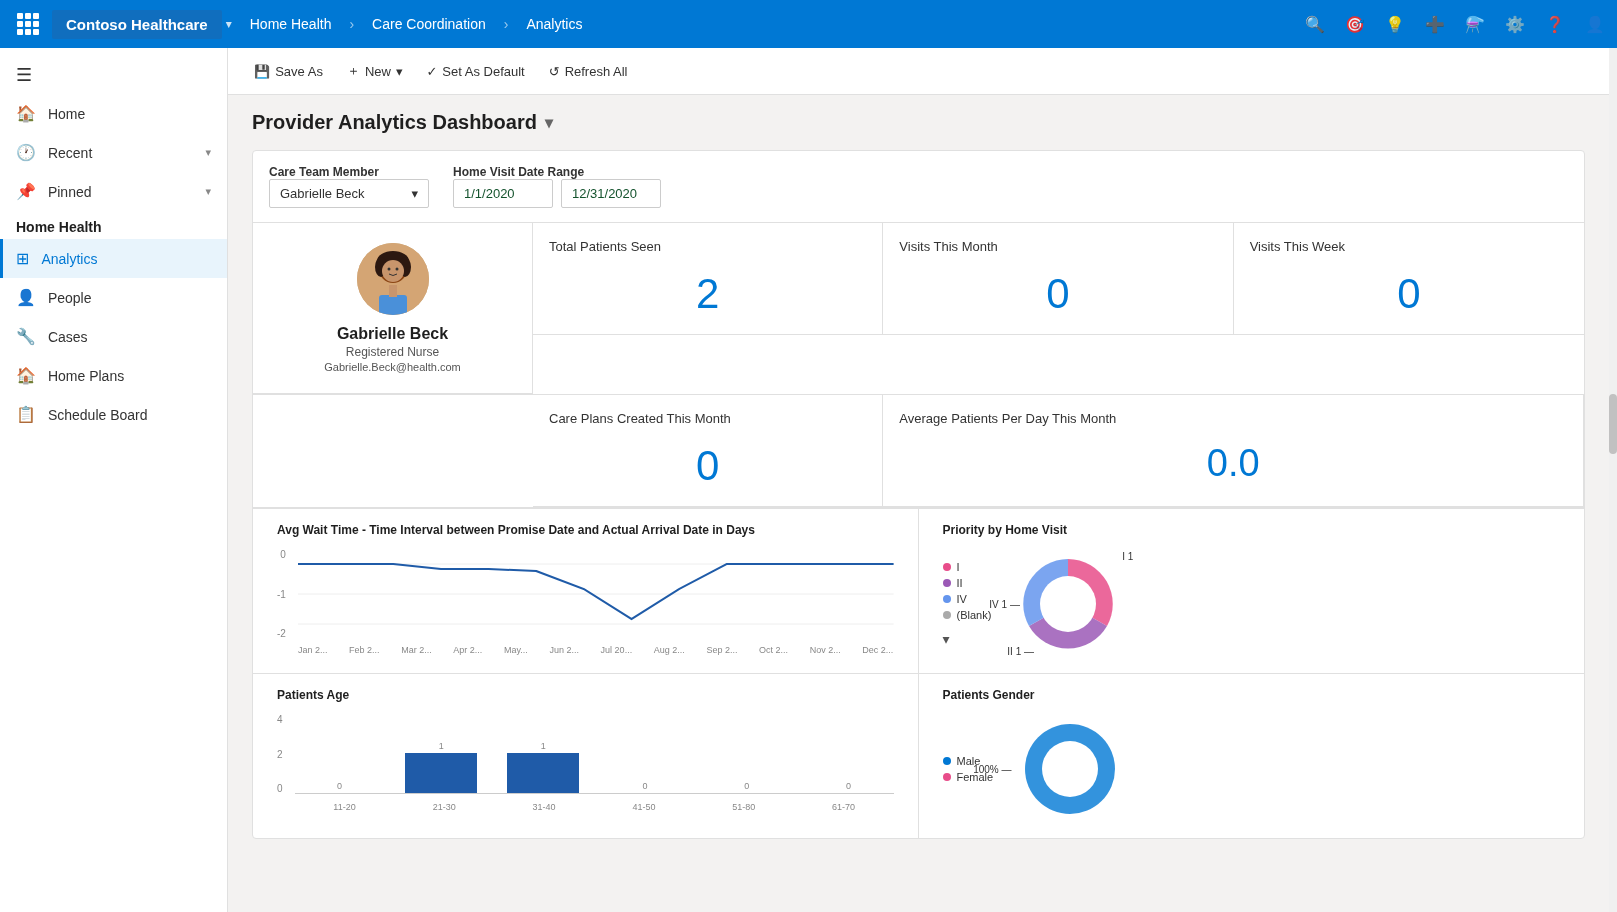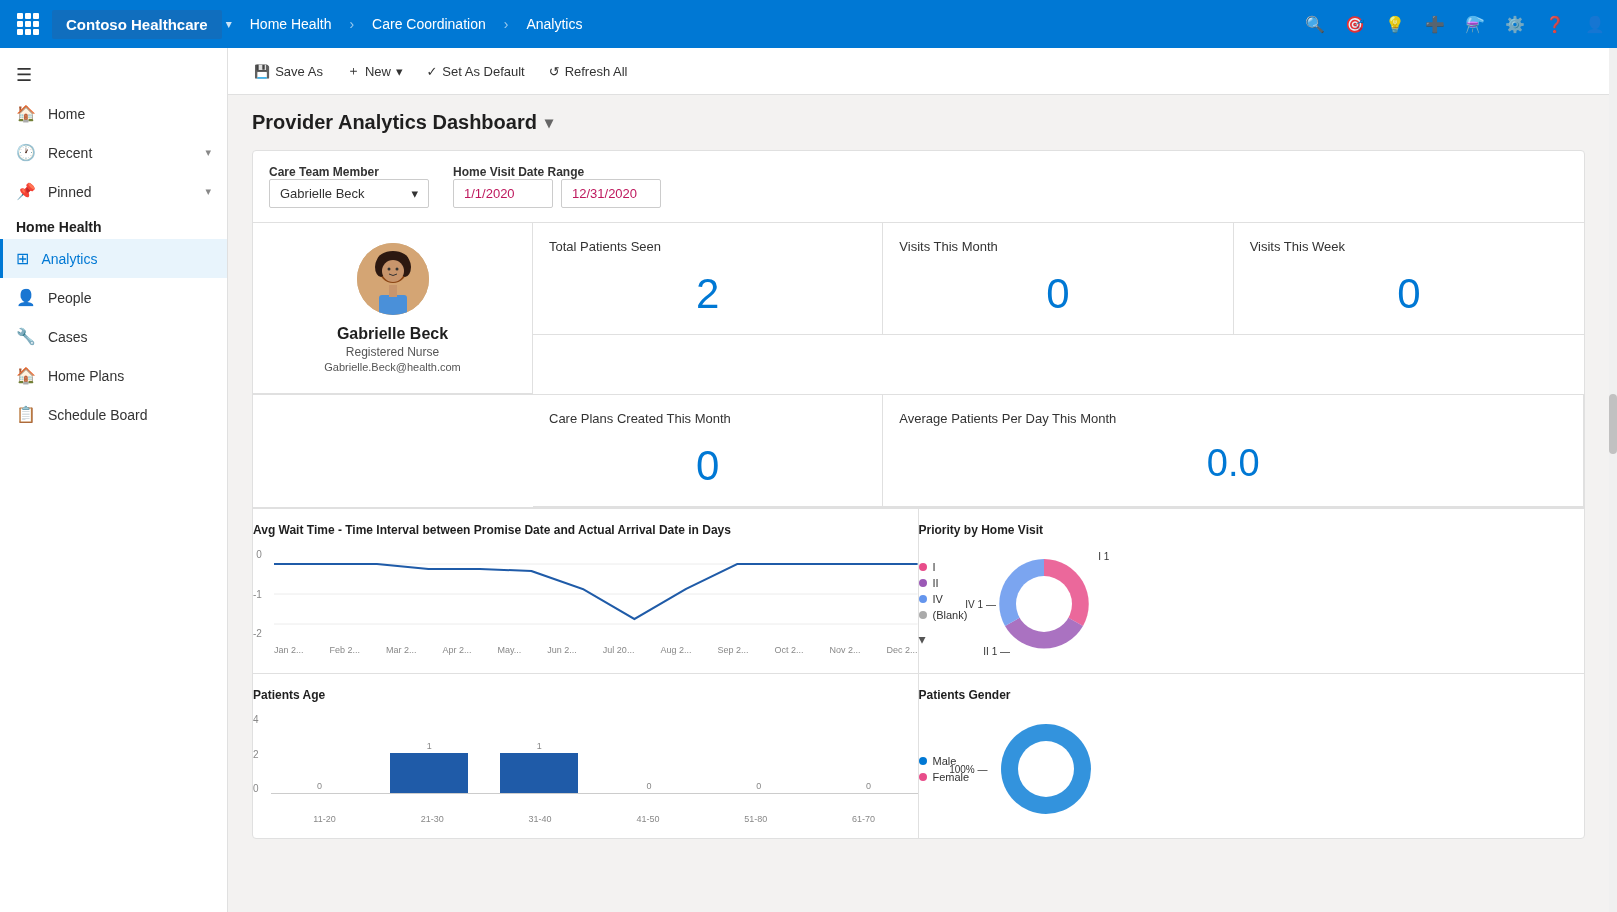--- a/index.html
+++ b/index.html
@@ -140,21 +140,21 @@
       border: 1px solid #ccc; border-radius: 2px;
       padding: 6px 10px;
       font-size: 13px; color: #333;
       min-width: 160px;
       cursor: pointer;
       background: white;
     }
     .date-inputs { display: flex; align-items: center; gap: 8px; }
     .date-input {
       border: 1px solid #ccc; border-radius: 2px;
-      padding: 6px 10px; font-size: 13px; color: #be185d;
+      padding: 6px 10px; font-size: 13px; color: #14532d;
       min-width: 100px;
       cursor: pointer;
     }
     .metric-cell {
       border-right: 1px solid #e0e0e0;
       border-bottom: 1px solid #e0e0e0;
       padding: 16px;
     }
     .metric-cell:last-child { border-right: none; }
     .metric-cell.profile-cell {
@@ -180,21 +180,21 @@
 
     
     .charts-row {
       display: grid;
       grid-template-columns: 1fr 1fr;
       gap: 0;
       border-top: 1px solid #e0e0e0;
     }
     .chart-cell {
       border-right: 1px solid #e0e0e0;
-      padding: 14px 0;
+      padding: 14px 24px;
     }
     .chart-cell:last-child { border-right: none; }
     .chart-title { font-size: 12px; font-weight: 700; color: #1f1f1f; margin-bottom: 12px; }
 
     
     .donut-area {
       display: flex;
       align-items: center;
       gap: 12px;
     }
@@ -522,21 +522,21 @@
                   <div style="flex:1; display:flex; flex-direction:column; align-items:center;">
                     <span style="font-size:9px; color:#888; margin-bottom:2px;">0</span>
                     <div style="width:80%; height:0; background:#1f5ba8;"></div>
                   </div>
 
                   <div style="flex:1; display:flex; flex-direction:column; align-items:center;">
                     <span style="font-size:9px; color:#888; margin-bottom:2px;">0</span>
                     <div style="width:80%; height:0; background:#1f5ba8;"></div>
                   </div>
                 </div>
-                <div style="display: flex; gap: 0; margin-top: 20px; align-items: center;">
+                <div style="display: flex; gap: 0; margin-top: 8px; align-items: center;">
                   <span style="flex:1; text-align:center; font-size:9px; color:#888;">11-20</span>
                   <span style="flex:1; text-align:center; font-size:9px; color:#888;">21-30</span>
                   <span style="flex:1; text-align:center; font-size:9px; color:#888;">31-40</span>
                   <span style="flex:1; text-align:center; font-size:9px; color:#888;">41-50</span>
                   <span style="flex:1; text-align:center; font-size:9px; color:#888;">51-80</span>
                   <span style="flex:1; text-align:center; font-size:9px; color:#888;">61-70</span>
                 </div>
               </div>
             </div>
           </div>

